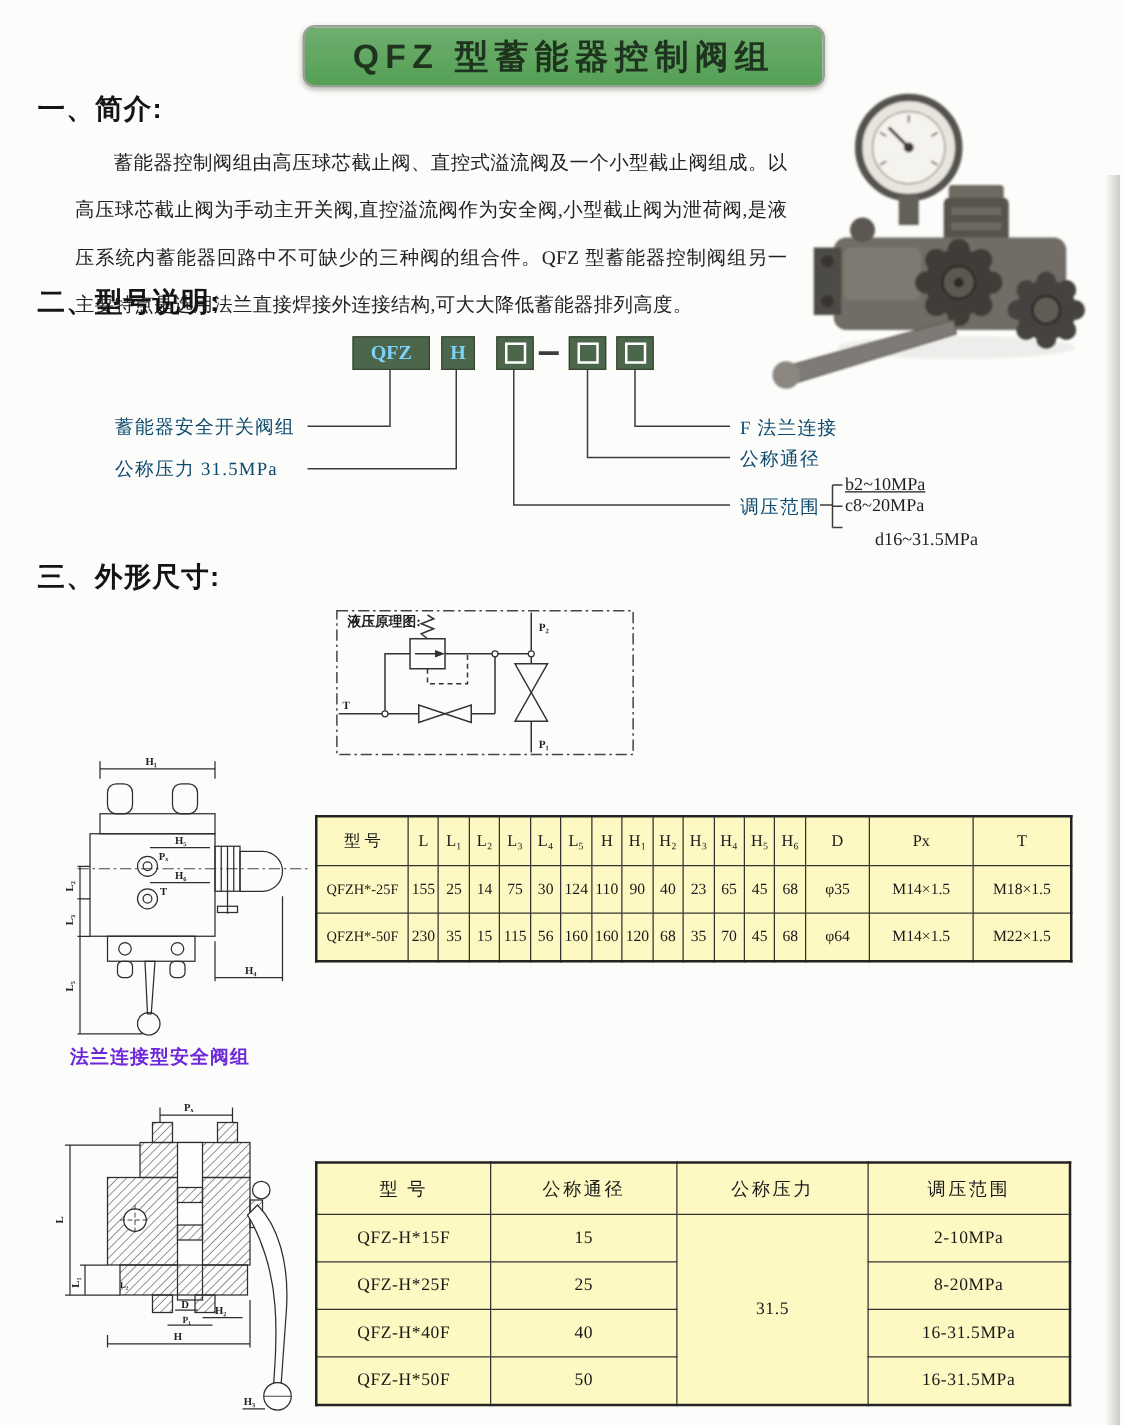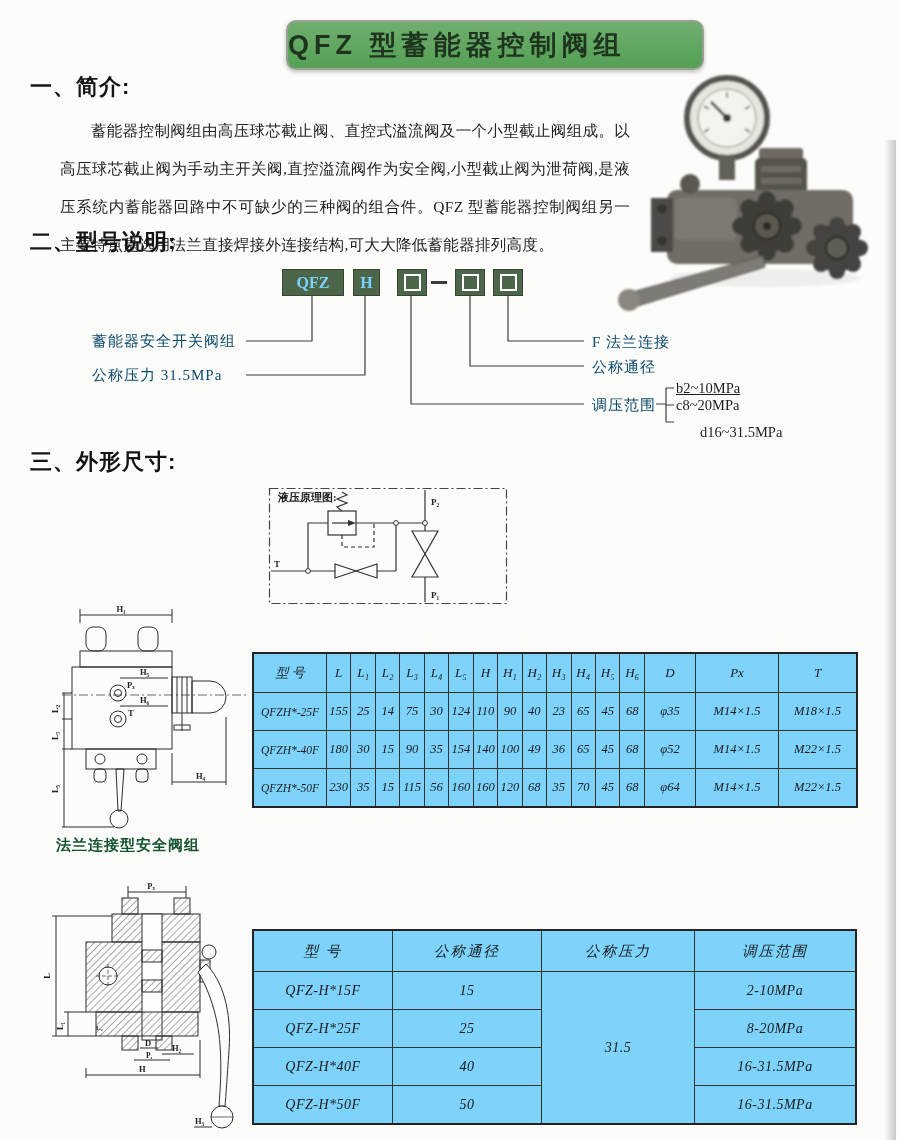--- a/index.html
+++ b/index.html
@@ -2,21 +2,21 @@
 <html style="--green: #55a055; --green-light: #6fae6f; --green-dark: #4c664c;"><head>
 <meta charset="utf-8">
 <style>
   html,body{margin:0;padding:0;background:#e9e9e6;}
   .page{position:relative;width:900px;height:1140px;background:#fcfcfa;overflow:hidden;
         font-family:"Liberation Serif",serif;color:#1c1c1c;margin:0 auto;}
   
   .banner{position:absolute;left:242px;top:20px;width:414px;height:46px;
           background:linear-gradient(180deg,var(--green-light,#6fae6f),var(--green,#55a055));
           border:2px solid #99a095;border-radius:10px;box-shadow:0 2px 4px rgba(60,70,60,.35);
-          display:flex;align-items:center;justify-content:flex-start;margin-left:44px;}
+          display:flex;align-items:center;justify-content:center;}
   .banner span{font-family:"Liberation Sans",sans-serif;font-weight:700;font-size:27px;
           letter-spacing:5px;color:#1e341e;}
   
   .sec{position:absolute;margin:0;font-family:"Liberation Sans",sans-serif;font-weight:700;
        font-size:22px;color:#141414;letter-spacing:1px;}
   .sec1{left:30px;top:72px;} .sec2{left:30px;top:227px;} .sec3{left:30px;top:447px;}
   
   .para{position:absolute;left:60px;top:112px;width:570px;margin:0;font-size:15.5px;
         line-height:38px;text-indent:2em;text-align:justify;letter-spacing:.3px;color:#222;font-family:Liberation Serif, serif;}
   
@@ -30,42 +30,42 @@
   .mlines{position:absolute;left:0;top:0;width:900px;height:450px;pointer-events:none;}
   .mlabel{position:absolute;font-size:15px;color:#0c4a6e;letter-spacing:1px;white-space:nowrap;}
   .ml1{left:92px;top:332px;} .ml2{left:92px;top:366px;}
   .mr1{left:592px;top:333px;} .mr2{left:592px;top:358px;} .mr3{left:592px;top:396px;}
   .mopt{position:absolute;left:676px;font-size:14.5px;white-space:nowrap;color:#1d1d1d;}
   .mo1{top:380px;text-decoration:underline;} .mo2{top:397px;} .mo3{top:424px;margin-left:24px;}
   
   svg text{font-family:"Liberation Serif",serif;fill:#1e1e1e;}
   .lineart{position:absolute;}
   
-  table.ctable{position:absolute;border-collapse:collapse;table-layout:fixed;background:#7dd3fc;
-        border:2px solid #232323;font-style:italic;}
+  table.ctable{position:absolute;border-collapse:collapse;table-layout:fixed;background:#fef9c3;
+        border:2px solid #232323;}
   table.ctable th,table.ctable td{border:1px solid #333;text-align:center;vertical-align:middle;
         padding:0;font-weight:normal;color:#191919;}
   .t1{left:252px;top:652px;width:606px;font-size:12.5px;}
   .t1 th{height:38px;font-size:13px;}
   .t1 td{height:37px;}
   .t1 th:nth-child(1){width:72px;}
   .t1 th:nth-child(15){width:50px;}
   .t1 th:nth-child(16){width:82px;}
   .t1 th:nth-child(17){width:77px;}
   .t1 td:first-child{font-size:11.5px;}
   .t2{left:252px;top:929px;width:598px;font-size:14px;}
   .t2 th{height:40px;font-size:14.5px;letter-spacing:2px;}
   .t2 td{height:37px;letter-spacing:.5px;}
   .t2 th:nth-child(1){width:138px;}
   .t2 th:nth-child(2){width:148px;}
   .t2 th:nth-child(3){width:152px;}
   .t2 th:nth-child(4){width:160px;}
   
   .cap1{position:absolute;left:56px;top:836px;font-family:"Liberation Sans",sans-serif;
-        font-weight:700;font-size:15px;letter-spacing:1px;color:#14532d;}
+        font-weight:700;font-size:15px;letter-spacing:1px;color:#6d28d9;}
   
   .scan-edge{position:absolute;left:884px;top:140px;width:12px;height:1000px;
         background:linear-gradient(to right,rgba(0,0,0,0),rgba(110,110,105,.35));}
 </style>
 </head>
 <body>
 
 <div class="page">
 
   <div class="banner">
@@ -296,39 +296,20 @@
           <td>110</td>
           <td>90</td>
           <td>40</td>
           <td>23</td>
           <td>65</td>
           <td>45</td>
           <td>68</td>
           <td>φ35</td>
           <td>M14×1.5</td>
           <td>M18×1.5</td>
-        </tr>
-        <tr>
-          <td>QFZH*-40F</td>
-          <td>180</td>
-          <td>30</td>
-          <td>15</td>
-          <td>90</td>
-          <td>35</td>
-          <td>154</td>
-          <td>140</td>
-          <td>100</td>
-          <td>49</td>
-          <td>36</td>
-          <td>65</td>
-          <td>45</td>
-          <td>68</td>
-          <td>φ52</td>
-          <td>M14×1.5</td>
-          <td>M22×1.5</td>
         </tr>
         <tr>
           <td>QFZH*-50F</td>
           <td>230</td>
           <td>35</td>
           <td>15</td>
           <td>115</td>
           <td>56</td>
           <td>160</td>
           <td>160</td>

